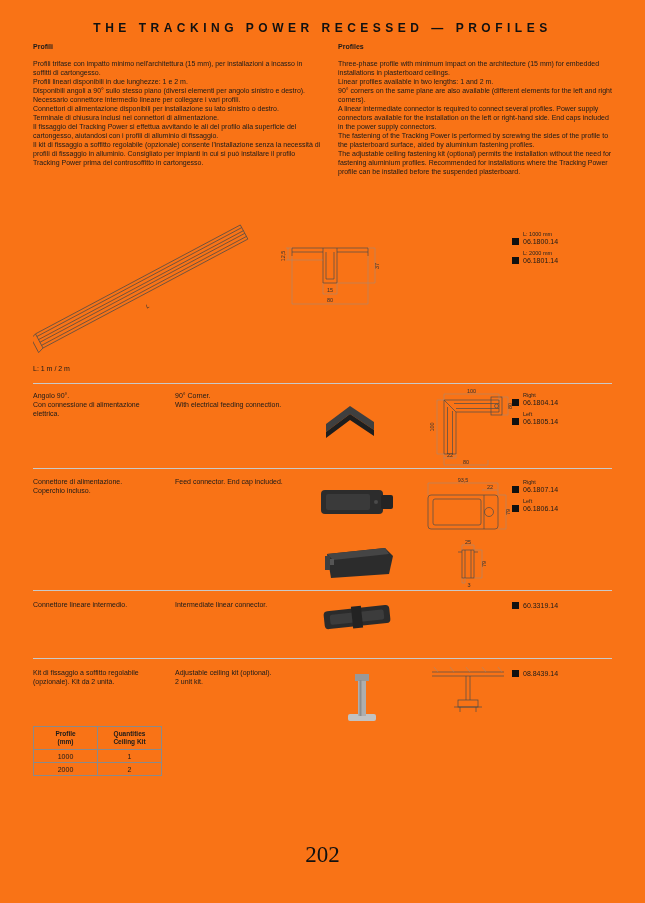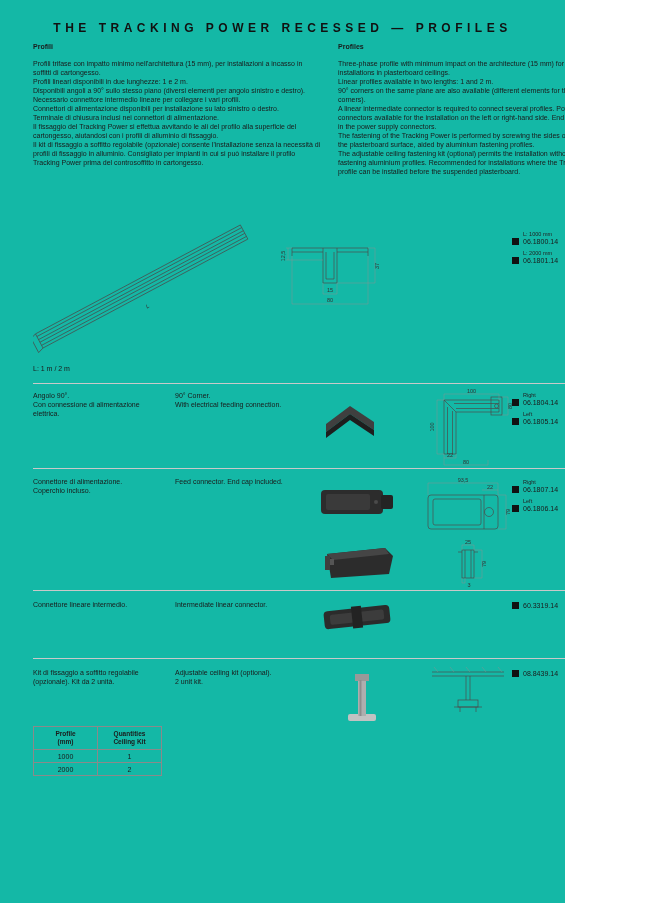--- a/index.html
+++ b/index.html
@@ -1,18 +1,18 @@
 <!DOCTYPE html>
 <html><head>
 <meta charset="utf-8">
 <style>
   * { margin:0; padding:0; box-sizing:border-box; }
   html,body { background:#ffffff; }
   .page {
-    position:relative; width:565px; height:903px; background:#14b8a6;
+    position:relative; width:645px; height:903px; background:#f97316;
     font-family:"Liberation Sans", sans-serif; color:#1a1a1a; overflow:hidden;
   }
   .abs { position:absolute; }
   .title {
     position:absolute; top:21px; left:0; width:100%; text-align:center;
     font-size:12px; font-weight:700; letter-spacing:4.5px; color:#111;
   }
   .intro { position:absolute; top:43px; }
   .intro-left { left:33px; width:289px; }
   .intro-right { left:338px; width:278px; }
@@ -348,14 +348,15 @@
         <td>1000</td>
         <td>1</td>
       </tr>
       <tr>
         <td>2000</td>
         <td>2</td>
       </tr>
     </tbody>
   </table>
 
+  <div class="page-number">202</div>
 
 </div>
 
 </body></html>

